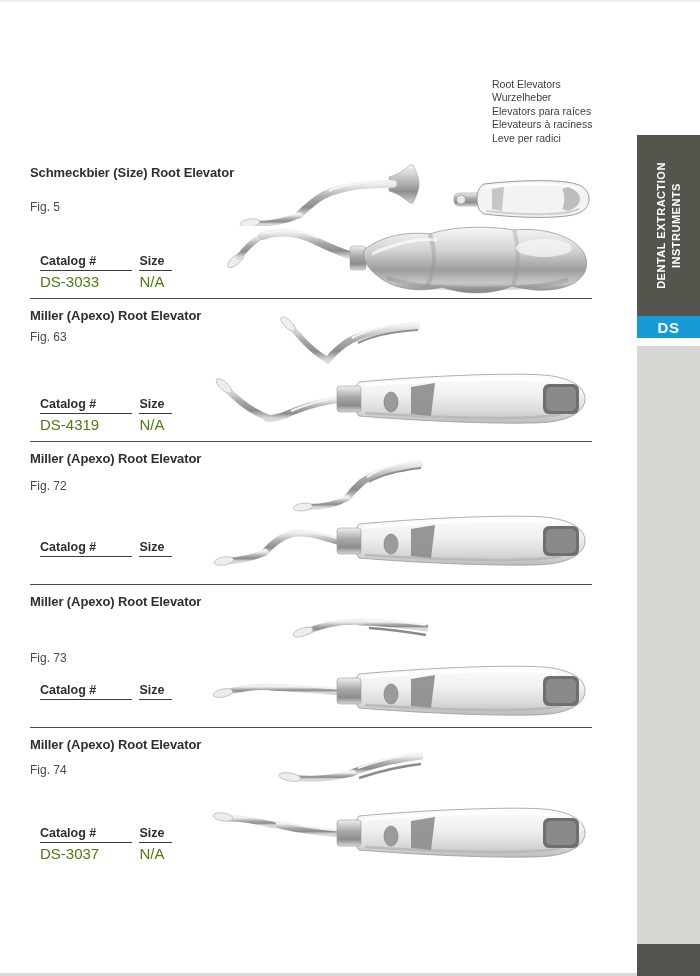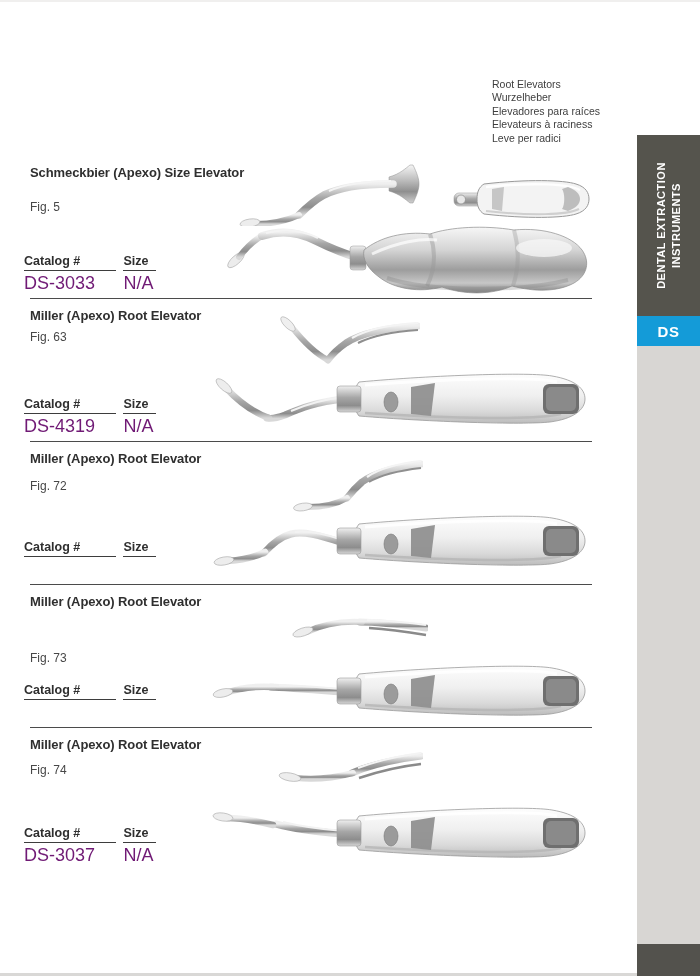--- a/index.html
+++ b/index.html
@@ -15,39 +15,39 @@
   .langs div { font-size:10.5px; line-height:13.4px; color:#3e3e3e; }
   
   .side-cat { position:absolute; left:637px; top:133px; width:63px; height:181px; background:#55544d; }
   .side-cat-text {
     position:absolute; width:181px; height:63px; left:-59px; top:59px;
     transform:rotate(-90deg); display:flex; align-items:center; justify-content:center;
     text-align:center; color:#ffffff; font-weight:bold; font-size:11px;
     line-height:1.3; letter-spacing:0.5px;
   }
   .side-ds {
-    position:absolute; left:637px; top:314px; width:63px; height:30px; background:#149bd8;
+    position:absolute; left:637px; top:314px; width:63px; height:22px; background:#149bd8;
     display:flex; align-items:center; justify-content:center;
     color:#ffffff; font-weight:bold; font-size:15px; letter-spacing:0.5px;
   }
   .side-panel { position:absolute; left:637px; top:344px; width:63px; height:598px; background:#d8d6d3; }
   .side-footer { position:absolute; left:637px; top:942px; width:63px; height:34px; background:#53524d; }
   .bottom-strip { position:absolute; left:0; top:971px; width:637px; height:5px; background:#d9d8d6; }
   
   .title { position:absolute; left:30px; font-size:13px; font-weight:bold; color:#2f2f2f; letter-spacing:-0.1px; }
   .fig { position:absolute; left:30px; font-size:12px; color:#474747; }
-  .cat-table { position:absolute; left:24px; width:170px; }
+  .cat-table { position:absolute; left:40px; width:170px; }
   .cat-table .head span {
     display:inline-block; font-size:12.5px; font-weight:bold; color:#2f2f2f;
     border-bottom:1.6px solid #3d3d3d; padding-bottom:2px;
   }
   .cat-table .head .col-cat { width:92px; margin-right:3px; }
   .cat-table .head .col-size { width:33px; }
   .cat-table .vals { margin-top:2px; }
-  .cat-table .vals span { display:inline-block; font-size:18px; color:#701a75; }
+  .cat-table .vals span { display:inline-block; font-size:15px; color:#4d7c0f; }
   .cat-table .vals .col-cat { width:95px; }
   .divider { position:absolute; left:30px; width:562px; border-top:1.6px solid #4b4b4b; }
   .inst { position:absolute; }
 </style>
 </head>
 <body>
 
 <svg width="0" height="0" style="position:absolute" aria-hidden="true">
   <defs>
     <linearGradient id="gShaft" x1="0" y1="0" x2="0" y2="1">
@@ -86,37 +86,37 @@
       <rect x="132" y="28" width="24" height="26" rx="3" fill="url(#gShaft)" stroke="#9a9a9a" stroke-width="0.6"></rect>
     </g>
   </defs>
 </svg>
 
 <div class="page">
 
   <div class="langs">
     <div>Root Elevators</div>
     <div>Wurzelheber</div>
-    <div>Elevadores para raíces</div>
+    <div>Elevators para raíces</div>
     <div>Elevateurs à raciness</div>
     <div>Leve per radici</div>
   </div>
 
   <div class="side-cat">
     <span class="side-cat-text">DENTAL EXTRACTION INSTRUMENTS</span>
   </div>
   <div class="side-ds">
     <span>DS</span>
   </div>
   <div class="side-panel"></div>
   <div class="side-footer"></div>
   <div class="bottom-strip"></div>
 
   <div>
-    <h2 class="title" style="top:163px">Schmeckbier (Apexo) Size Elevator</h2>
+    <h2 class="title" style="top:163px">Schmeckbier (Size) Root Elevator</h2>
     <div class="fig" style="top:198px">Fig. 5</div>
     <div class="cat-table" style="top:249px">
       <div class="head">
         <span class="col-cat">Catalog #</span>
         <span class="col-size">Size</span>
       </div>
       <div class="vals">
         <span class="col-cat">DS-3033</span>
         <span class="col-size">N/A</span>
       </div>

